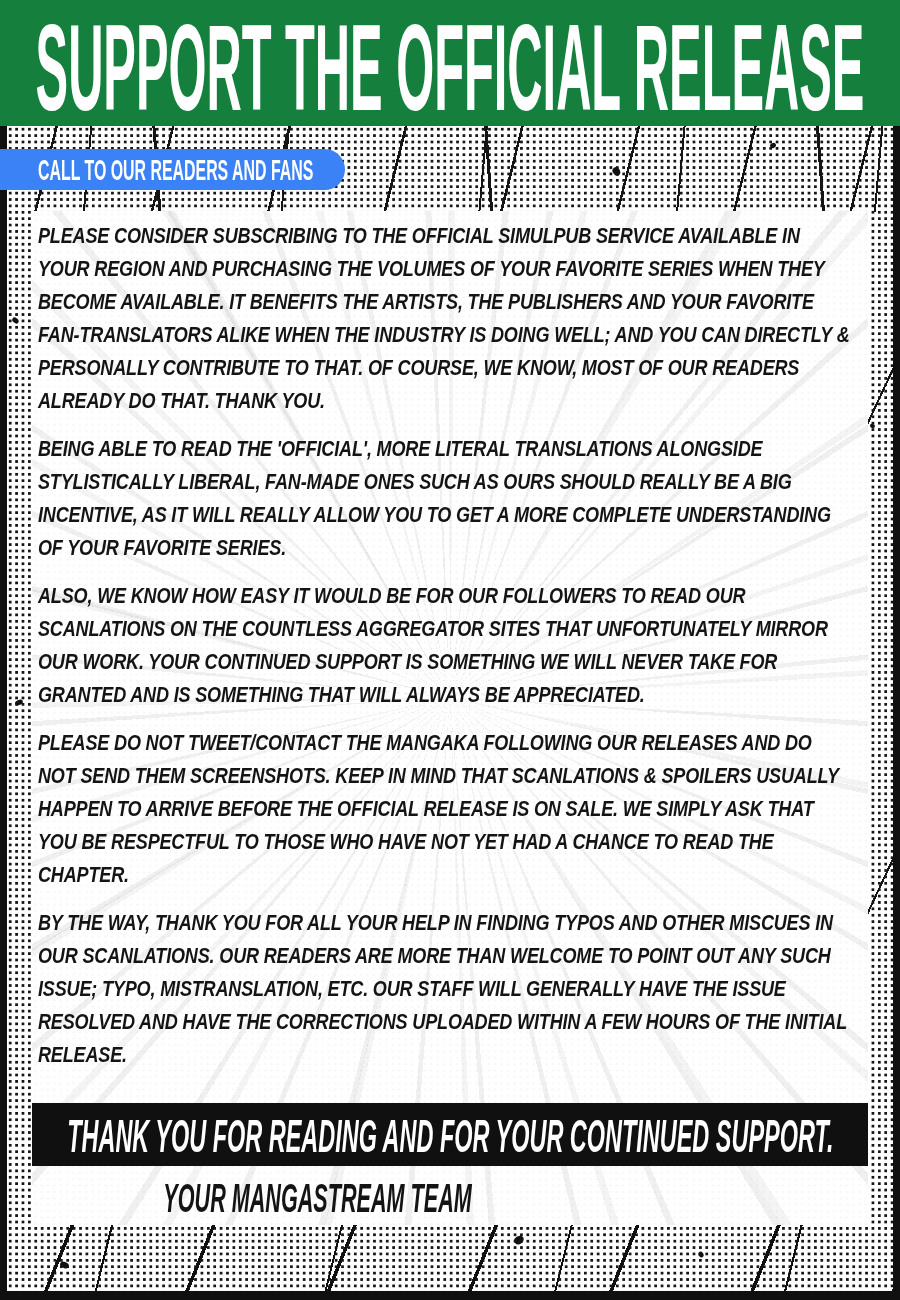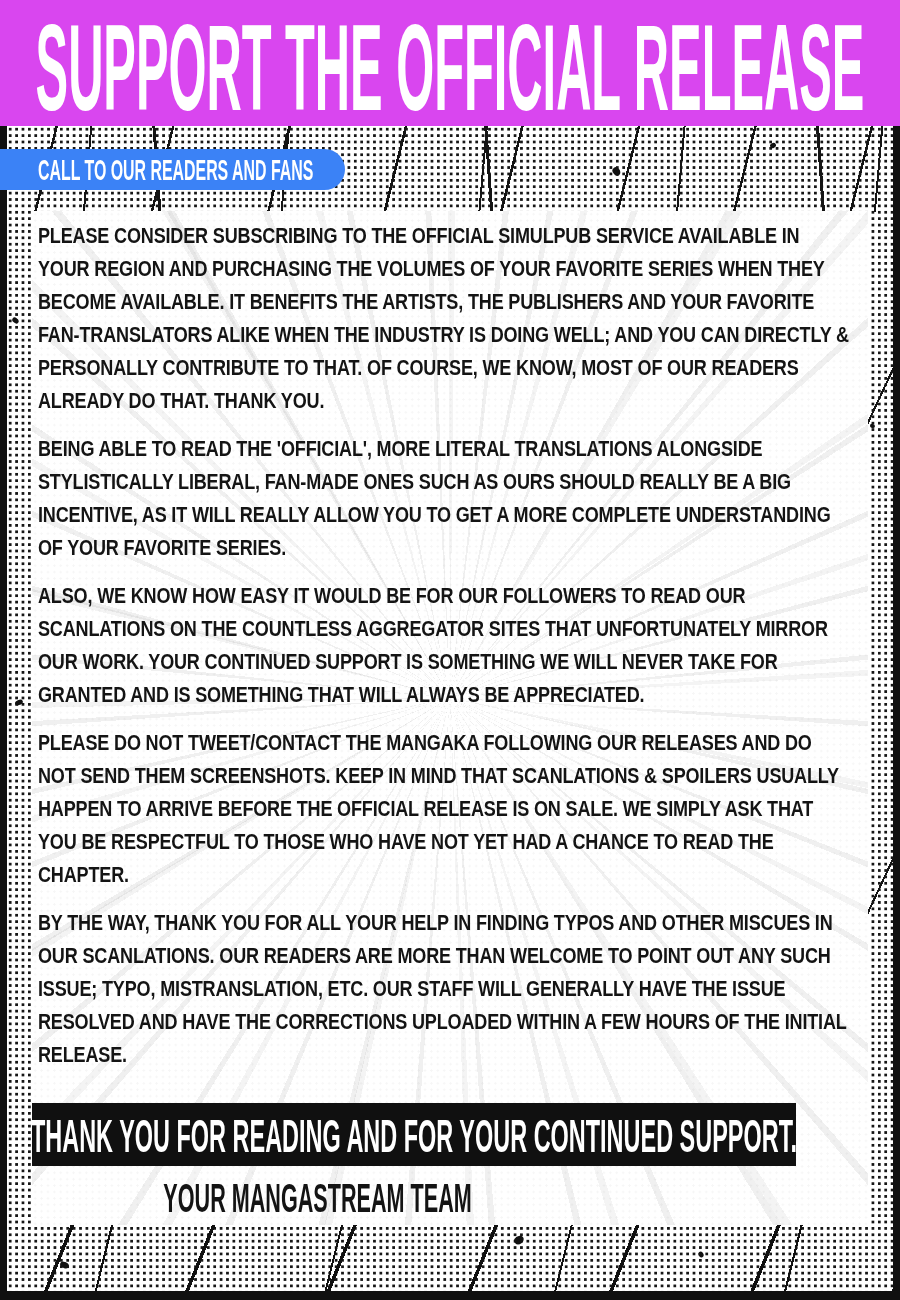--- a/index.html
+++ b/index.html
@@ -31,21 +31,21 @@
       repeating-linear-gradient(104deg, rgba(0,0,0,0) 0 101px, #101010 101px 103px, rgba(0,0,0,0) 103px 223px);
   }
   .margin-lines-right {
     position:absolute; right:7px; top:212px; width:25px; height:1013px;
     background-image: repeating-linear-gradient(115deg, rgba(0,0,0,0) 0 88px, #151515 88px 90px, rgba(0,0,0,0) 90px 207px);
   }
 
   
   .header {
     position:absolute; left:0; top:0; width:900px; height:126px;
-    background:#d946ef; display:flex; align-items:center; justify-content:center;
+    background:#15803d; display:flex; align-items:center; justify-content:center;
     overflow:visible;
   }
   .header .title {
     flex:none; white-space:nowrap; color:#ffffff; font-weight:700;
     font-size:122px; line-height:1; padding-top:10px;
     transform:scale(0.40, 1); transform-origin:center;
   }
 
   
   .pill {
@@ -60,32 +60,33 @@
 
   
   .panel {
     position:absolute; left:32px; top:211px; width:836px; height:1014px;
     overflow:hidden; background-color:#ffffff;
     background-image:
       repeating-conic-gradient(from 7deg at 50% 48%, rgba(0,0,0,0) 0deg 4.3deg, rgba(0,0,0,0.06) 4.3deg 5deg, rgba(0,0,0,0) 5deg 9.1deg),
       repeating-conic-gradient(from 33deg at 50% 48%, rgba(0,0,0,0) 0deg 7.6deg, rgba(0,0,0,0.045) 7.6deg 8.4deg, rgba(0,0,0,0) 8.4deg 15.2deg),
       radial-gradient(circle, rgba(0,0,0,0.035) 1px, rgba(0,0,0,0) 1.1px);
     background-size:auto, auto, 6.4px 6.4px;
+    font-style:italic;
   }
   .body-copy {
     position:absolute; left:6px; top:8px; width:990px;
     transform:scale(0.82, 1); transform-origin:0 0;
     color:#141414; font-weight:700; font-size:22px; line-height:33px;
     letter-spacing:-0.2px;
   }
   .body-copy p { margin:0 0 15px 0; }
 
   
   .thanks-bar {
-    position:absolute; left:0; top:892px; width:764px; height:63px;
+    position:absolute; left:0; top:892px; width:836px; height:63px;
     background:#101010; display:flex; align-items:center; justify-content:center;
     overflow:visible;
   }
   .thanks-bar .thanks-text {
     flex:none; white-space:nowrap; color:#ffffff; font-weight:700;
     font-size:46px; line-height:1; padding-top:3px;
     transform:scaleX(0.51); transform-origin:center;
   }
   .team-line {
     position:absolute; left:0; top:963px; width:806px; height:48px;

